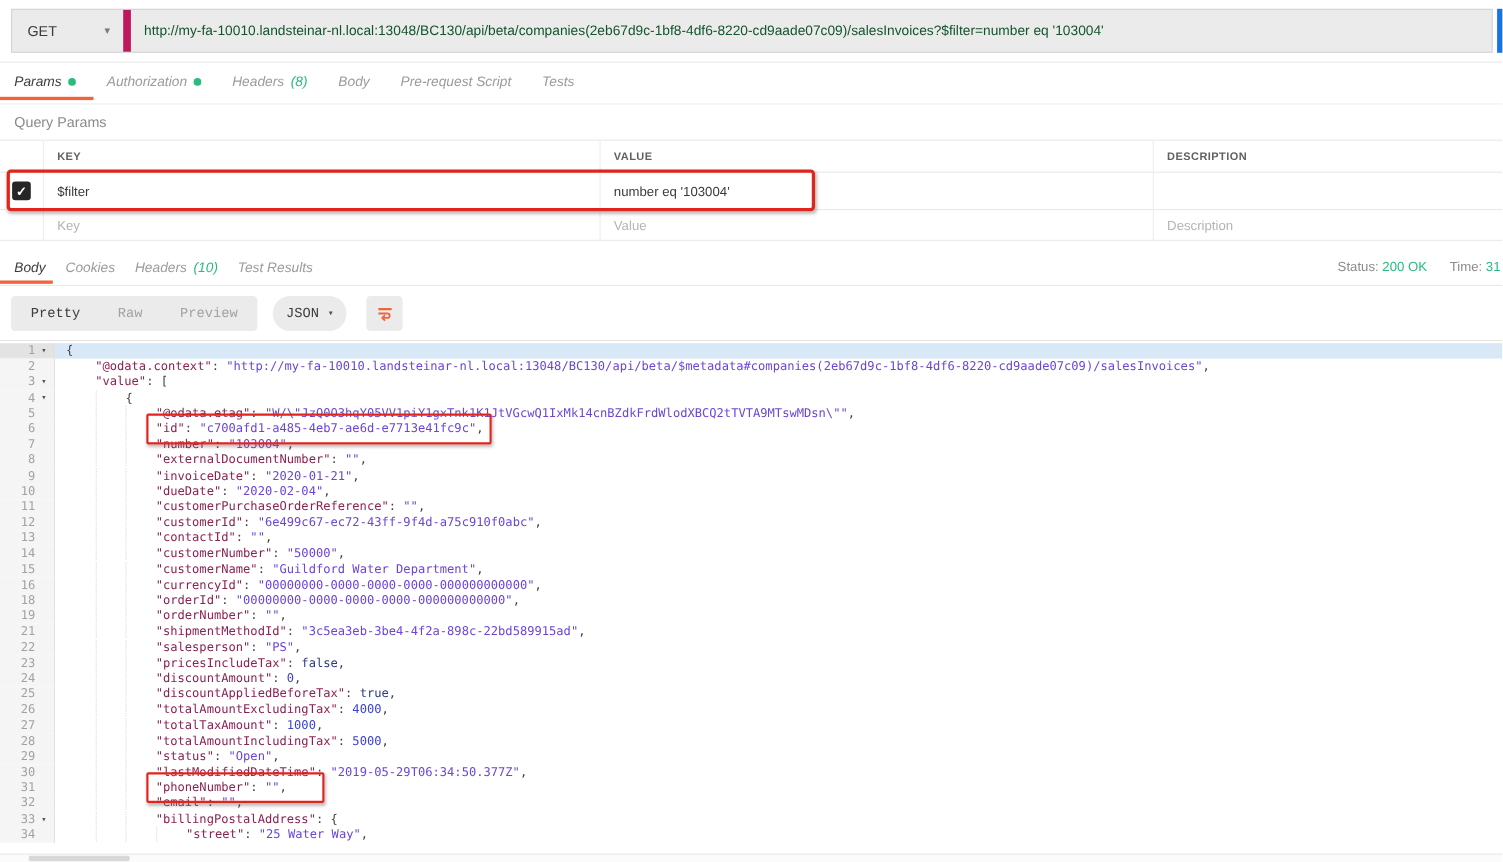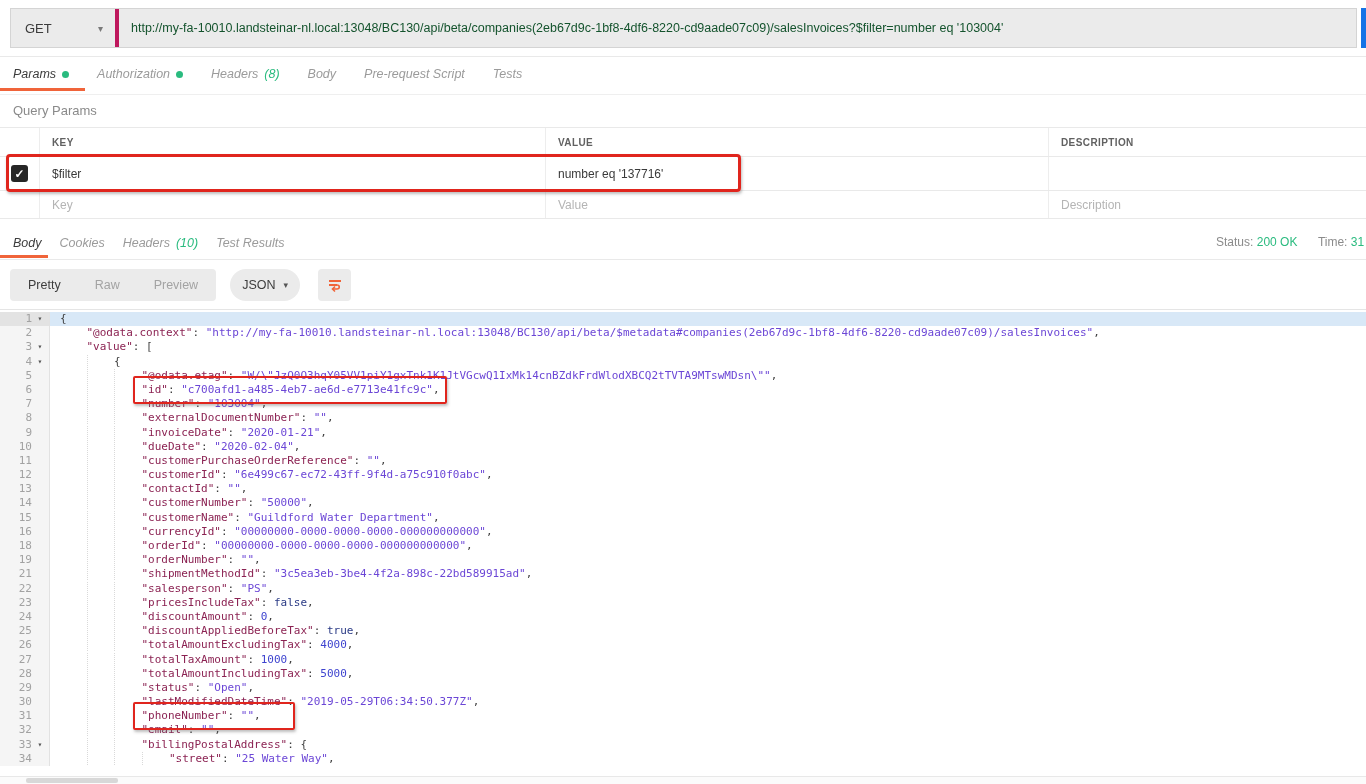--- a/index.html
+++ b/index.html
@@ -2,21 +2,21 @@
 <html><head>
 <meta charset="utf-8">
 <style>
   * { margin:0; padding:0; box-sizing:border-box; }
   html,body { width:1366px; height:784px; overflow:hidden; background:#ffffff;
               font-family:"Liberation Sans", sans-serif; position:relative; }
 
   
   .request-bar { position:absolute; top:8px; left:10px; width:1347px; height:40px;
                  background:#ebebeb; border:1px solid #d4d4d4; display:flex; }
-  .method-select { width:108px; height:100%; border-right:4px solid #be185d;
+  .method-select { width:108px; height:100%; border-right:7px solid #be185d;
                    display:flex; align-items:center; padding:0 12px 0 14px;
                    font-size:13px; color:#3b3b3b; cursor:pointer; }
   .method-select .caret { margin-left:auto; font-size:10px; color:#7a7a7a; }
   .url-input { flex:1; display:flex; align-items:center; padding:0 12px;
                font-size:12.5px; color:#14532d; white-space:nowrap; overflow:hidden; }
   .send-sliver { position:absolute; top:8px; left:1361px; width:5px; height:40px; background:#1673e6; }
 
   .hr1 { position:absolute; top:56px; left:0; width:1366px; height:1px; background:#e9e9e9; }
   .hr2 { position:absolute; top:94px; left:0; width:1366px; height:1px; background:#efefef; }
   .hr3 { position:absolute; top:259px; left:0; width:1366px; height:1px; background:#e9e9e9; }
@@ -49,21 +49,21 @@
   .anno-params { top:154px; left:6px; width:735px; height:38px; }
 
   
   .resp-tabs { position:absolute; top:228px; left:13px; height:30px; display:flex; gap:18px; align-items:center; }
   .resp-underline { position:absolute; top:255px; left:0; width:48px; height:3px; background:#f0643a; }
   .status-line { position:absolute; top:235px; left:1216px; white-space:nowrap; font-size:12px; color:#8b8b8b; }
   .status-line .val { color:#2abb7f; }
   .status-line .gap { display:inline-block; width:14px; }
 
   
-  .toolbar { position:absolute; top:269px; left:10px; height:32px; display:flex; align-items:center; }
+  .toolbar { position:absolute; top:269px; left:10px; height:32px; display:flex; align-items:center;font-family:Liberation Mono, monospace; }
   .view-group { background:#ebebeb; border-radius:4px; height:32px; display:flex; align-items:center;
                 padding:0 18px; gap:34px; }
   .vmode { font-size:12.5px; color:#a3a3a3; cursor:pointer; }
   .vmode.active { color:#3d3d3d; }
   .fmt-btn { background:#ebebeb; border-radius:16px; height:32px; margin-left:14px; padding:0 12px;
              display:flex; align-items:center; gap:8px; font-size:12.5px; color:#3d3d3d; cursor:pointer; }
   .fmt-btn .caret { font-size:9px; color:#555; }
   .wrap-btn { background:#ebebeb; border-radius:4px; height:32px; width:33px; margin-left:18px;
               display:flex; align-items:center; justify-content:center; cursor:pointer; }
 
@@ -144,21 +144,21 @@
     <div class="p-cell">VALUE</div>
     <div class="p-cell">DESCRIPTION</div>
   </div>
   <div class="p-row data">
     <div class="p-cell" style="padding-left:6px;">
       <div class="checkbox">
         <span>✓</span>
       </div>
     </div>
     <div class="p-cell">$filter</div>
-    <div class="p-cell">number eq '137716'</div>
+    <div class="p-cell">number eq '103004'</div>
     <div class="p-cell"></div>
   </div>
   <div class="p-row ph">
     <div class="p-cell"></div>
     <div class="p-cell">Key</div>
     <div class="p-cell">Value</div>
     <div class="p-cell">Description</div>
   </div>
 </div>
 <div class="anno anno-params"></div>

